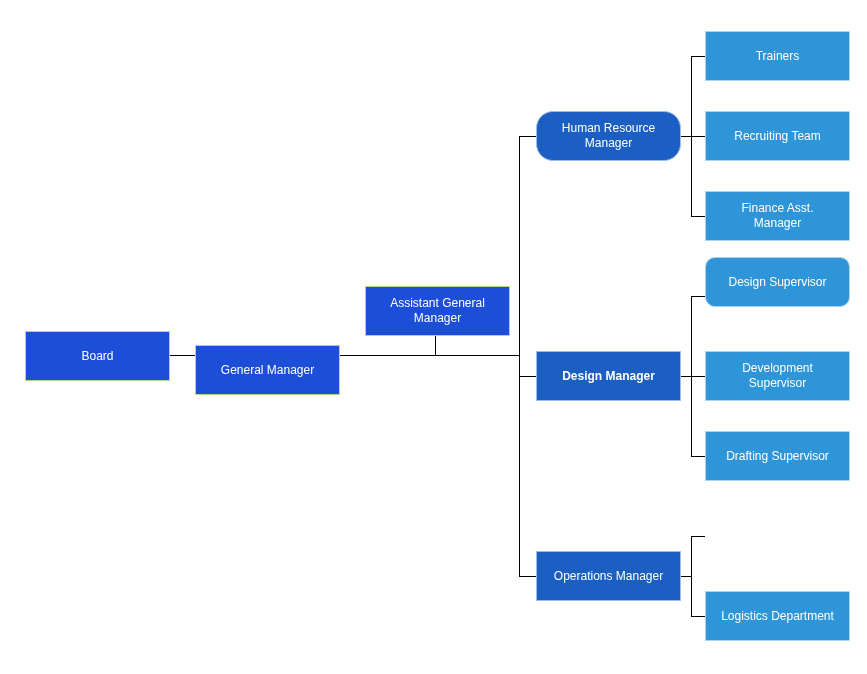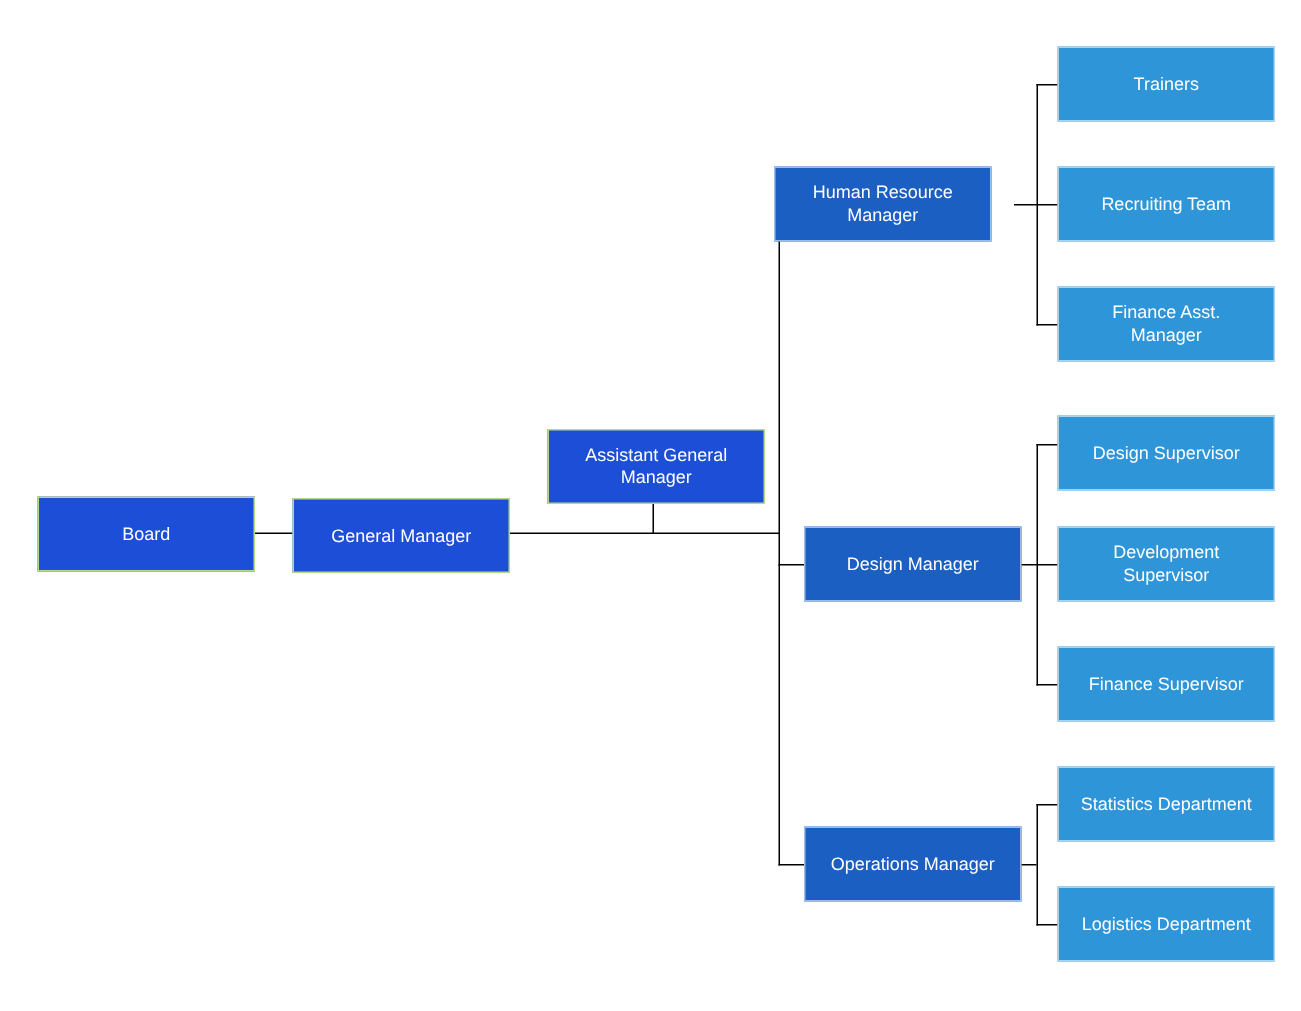--- a/index.html
+++ b/index.html
@@ -73,33 +73,32 @@
   <div class="vline" style="left:691px; top:296px; height:161px;"></div>
   <div class="hline" style="left:691px; top:296px; width:14px;"></div>
   <div class="hline" style="left:691px; top:456px; width:14px;"></div>
 
   <div class="hline" style="left:676px; top:576px; width:15px;"></div>
   <div class="vline" style="left:691px; top:536px; height:81px;"></div>
   <div class="hline" style="left:691px; top:536px; width:14px;"></div>
   <div class="hline" style="left:691px; top:616px; width:14px;"></div>
 
   <div class="node green" style="left:25px; top:331px;">Board</div>
-  <div class="node green" style="left:195px; top:332px;">General Manager</div>
+  <div class="node green" style="left:195px; top:345px;">General Manager</div>
   <div class="node green" style="left:365px; top:286px;">Assistant General
 Manager</div>
 
-  <div class="node blue-dark" style="left:516px; top:111px;">Human Resource
+  <div class="node blue-dark" style="left:536px; top:111px;border-radius:17px;">Human Resource
 Manager</div>
-  <div class="node blue-dark" style="left:536px; top:351px;">Design Manager</div>
+  <div class="node blue-dark" style="left:536px; top:351px;font-weight:bold;">Design Manager</div>
   <div class="node blue-dark" style="left:536px; top:551px;text-align:center;">Operations Manager</div>
 
   <div class="node blue" style="left:705px; top:31px;">Trainers</div>
   <div class="node blue" style="left:705px; top:111px;">Recruiting Team</div>
   <div class="node blue" style="left:705px; top:191px;">Finance Asst.
 Manager</div>
-  <div class="node blue" style="left:705px; top:277px;">Design Supervisor</div>
+  <div class="node blue" style="left:705px; top:257px;border-radius:10px;">Design Supervisor</div>
   <div class="node blue" style="left:705px; top:351px;">Development
 Supervisor</div>
-  <div class="node blue" style="left:705px; top:431px;">Finance Supervisor</div>
-  <div class="node blue" style="left:705px; top:511px;">Statistics Department</div>
+  <div class="node blue" style="left:705px; top:431px;">Drafting Supervisor</div>
   <div class="node blue" style="left:705px; top:591px;">Logistics Department</div>
 
 </div>
 
 </body></html>

